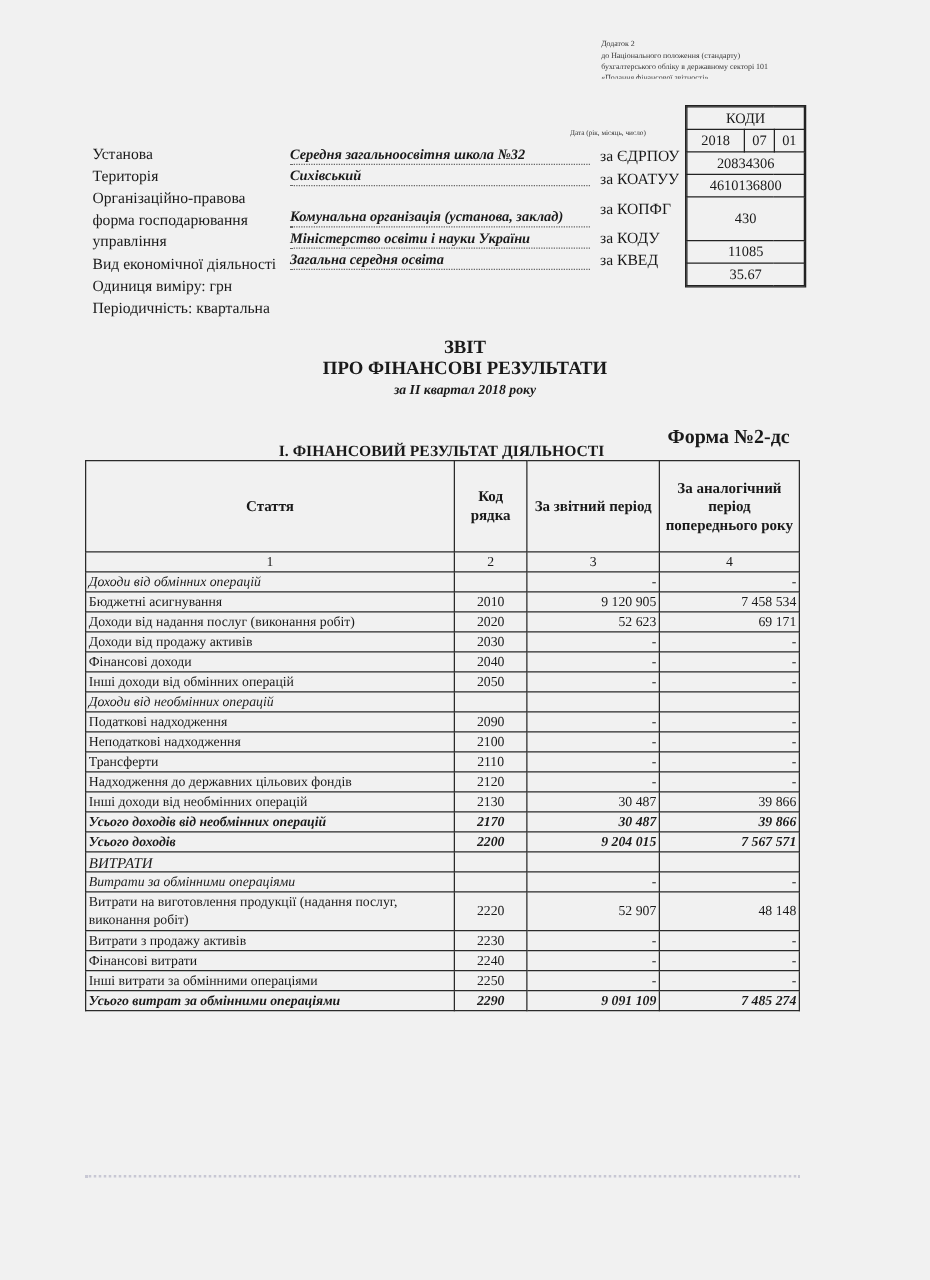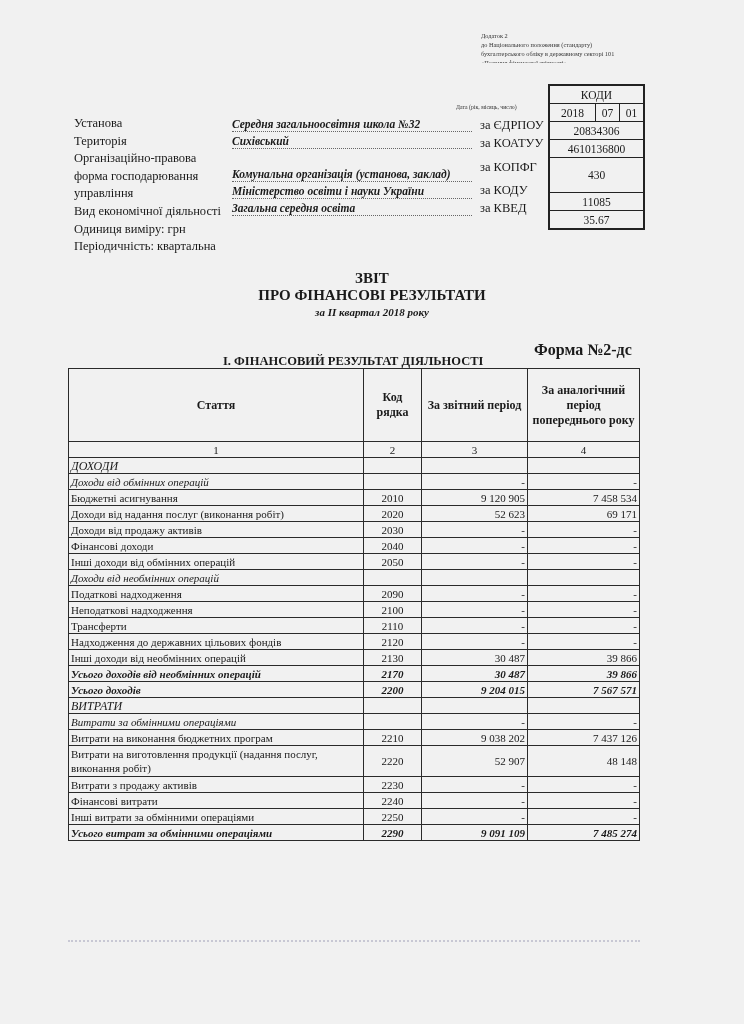--- a/index.html
+++ b/index.html
@@ -130,26 +130,20 @@
         <th class="c4" style="text-align:center">За аналогічний період попереднього року</th>
       </tr>
       <tr class="hdr-num">
         <td class="c1" style="text-align:center">1</td>
         <td class="c2">2</td>
         <td class="c3" style="text-align:center">3</td>
         <td class="c4" style="text-align:center">4</td>
       </tr>
     </thead>
     <tbody id="tbody">
-        <tr class="section-row">
-          <td class="c1">ДОХОДИ</td>
-          <td class="c2"></td>
-          <td class="c3"></td>
-          <td class="c4"></td>
-        </tr>
         <tr class="italic">
           <td class="c1">Доходи від обмінних операцій</td>
           <td class="c2"></td>
           <td class="c3">-</td>
           <td class="c4">-</td>
         </tr>
         <tr>
           <td class="c1">Бюджетні асигнування</td>
           <td class="c2">2010</td>
           <td class="c3">9 120 905</td>
@@ -232,26 +226,20 @@
           <td class="c2"></td>
           <td class="c3"></td>
           <td class="c4"></td>
         </tr>
         <tr class="italic">
           <td class="c1">Витрати за обмінними операціями</td>
           <td class="c2"></td>
           <td class="c3">-</td>
           <td class="c4">-</td>
         </tr>
-        <tr>
-          <td class="c1">Витрати на виконання бюджетних програм</td>
-          <td class="c2">2210</td>
-          <td class="c3">9 038 202</td>
-          <td class="c4">7 437 126</td>
-        </tr>
         <tr class="tall">
           <td class="c1">Витрати на виготовлення продукції (надання послуг, виконання робіт)</td>
           <td class="c2">2220</td>
           <td class="c3">52 907</td>
           <td class="c4">48 148</td>
         </tr>
         <tr>
           <td class="c1">Витрати з продажу активів</td>
           <td class="c2">2230</td>
           <td class="c3">-</td>

